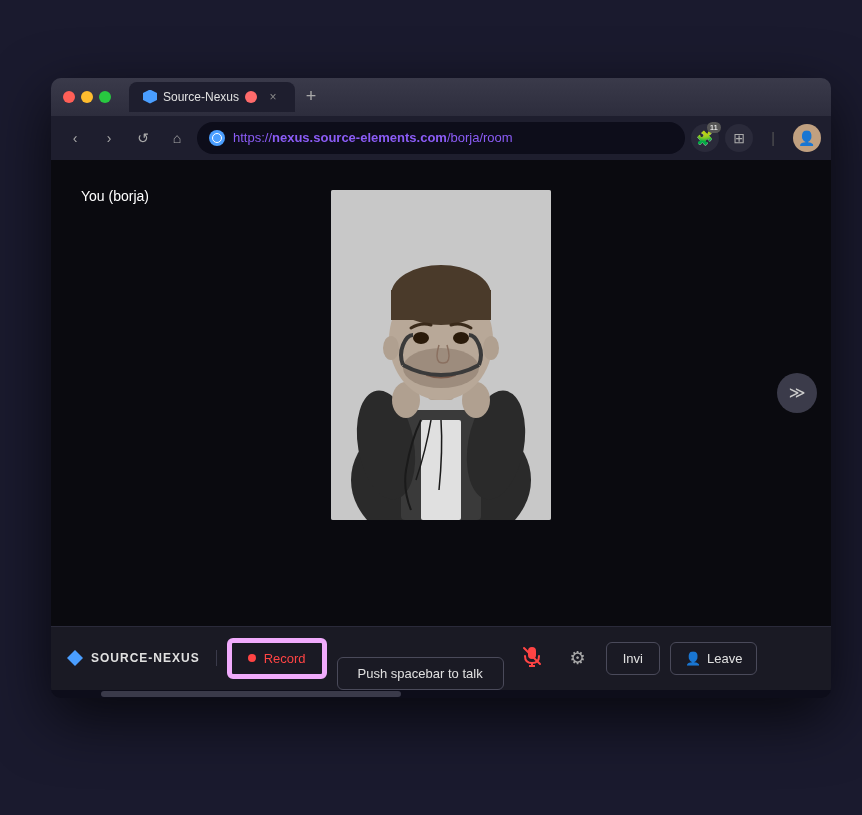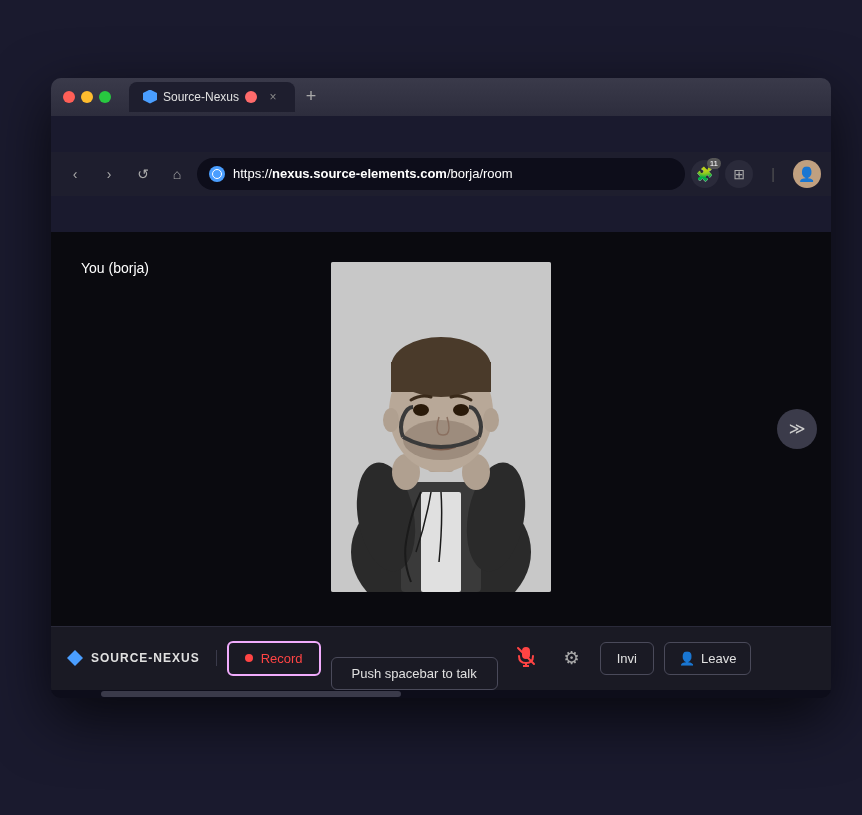--- a/index.html
+++ b/index.html
@@ -19,21 +19,20 @@
       width: 780px;
       height: 620px;
       border-radius: 10px;
       box-shadow: 0 20px 60px rgba(0,0,0,0.7);
       overflow: hidden;
       display: flex;
       flex-direction: column;
       position: relative;
       top: -20px;
       left: 10px;
-      gap: 36px;
     }
 
     
     .title-bar {
       background: linear-gradient(180deg, #3a3a4a 0%, #2d2d3d 100%);
       height: 38px;
       display: flex;
       align-items: center;
       padding: 0 12px;
       gap: 8px;
@@ -165,21 +164,21 @@
 
     .address-icon::after {
       content: '';
       width: 8px;
       height: 8px;
       border: 1.5px solid white;
       border-radius: 50%;
     }
 
     .address-text {
-      color: #ffffff;
+      color: #8b5cf6;
       font-size: 13px;
       flex: 1;
     }
 
     .address-text .domain {
       font-weight: 600;
     }
 
     .toolbar-icons {
       display: flex;
@@ -323,21 +322,21 @@
 
     .brand-name {
       color: #e0e0e0;
       font-size: 12px;
       font-weight: 700;
       letter-spacing: 1px;
     }
 
     .record-btn {
       background: #1a1a24;
-      border: 2px solid #f0abfc;
+      border: 5px solid #f0abfc;
       border-radius: 6px;
       padding: 8px 16px;
       color: #ff4444;
       font-size: 13px;
       font-weight: 500;
       cursor: pointer;
       display: flex;
       align-items: center;
       gap: 8px;
     }

